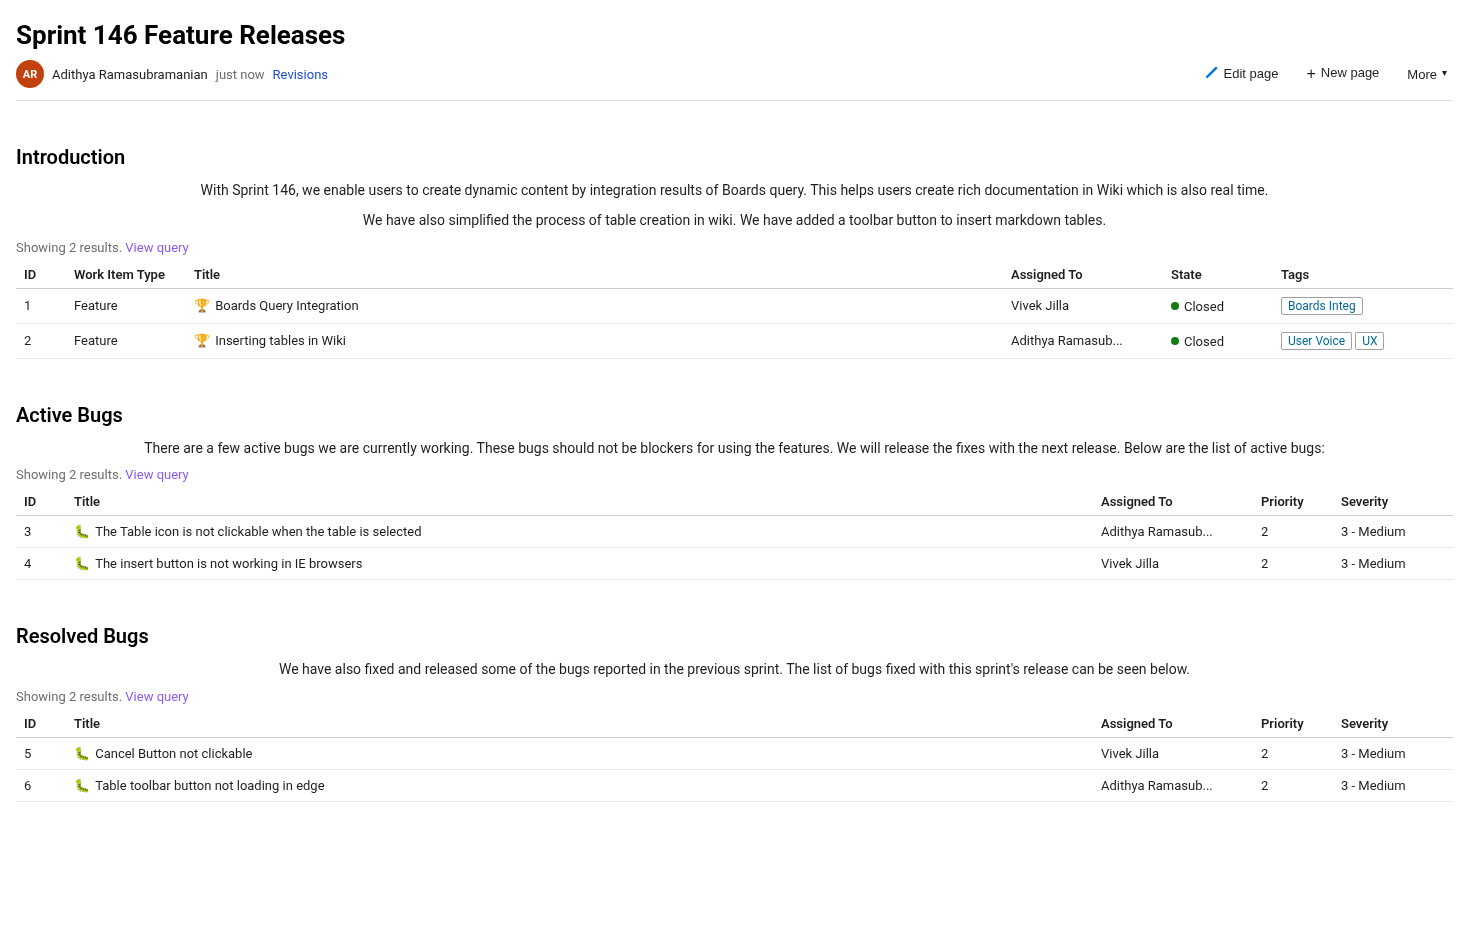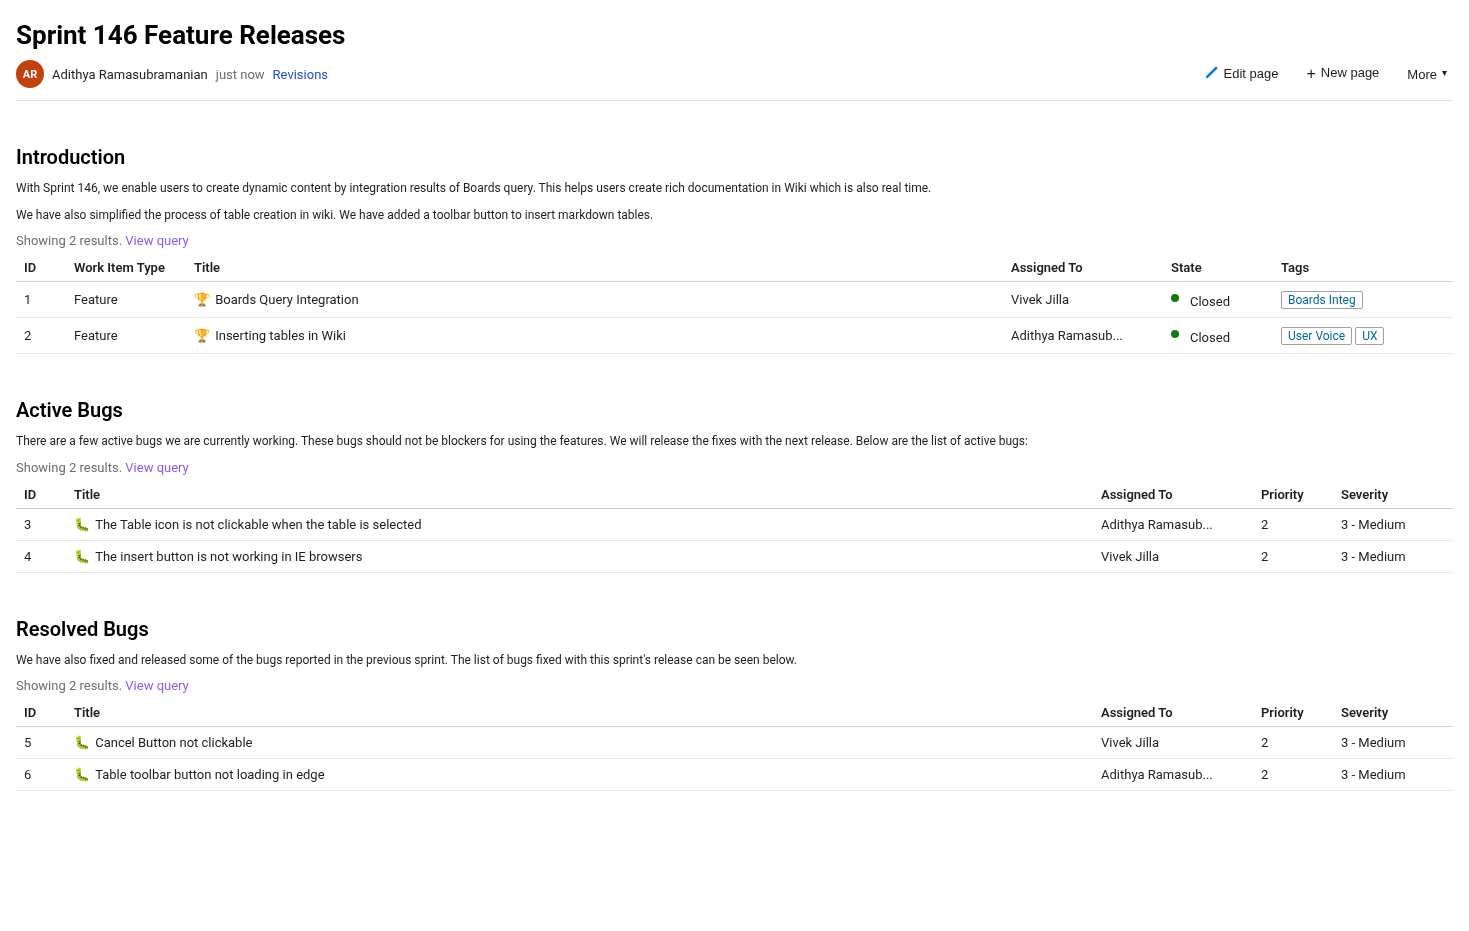--- a/index.html
+++ b/index.html
@@ -73,24 +73,25 @@
       padding: 4px 6px;
     }
     .action-btn .icon-svg { color: #0078d4; }
     .section-heading {
       font-size: 20px;
       font-weight: 600;
       margin: 44px 0 10px;
       color: #000;
     }
     .section-text {
-      font-size: 12px;
+      font-size: 14px;
       line-height: 1.6;
       color: #1f1f1f;
       margin-bottom: 8px;
+      text-align: center;
     }
     .showing-results {
       font-size: 13px;
       color: #6e6e6e;
       margin-bottom: 6px;
     }
     .view-query-link {
       color: #8b5cf6;
       text-decoration: none;
       cursor: pointer;
@@ -121,22 +122,22 @@
     .col-id { width: 50px; }
     .col-type { width: 120px; }
     .col-title { }
     .col-assigned { width: 160px; }
     .col-state { width: 110px; }
     .col-tags { width: 180px; }
     .col-priority { width: 80px; }
     .col-severity { width: 120px; }
     .state-badge {
       display: inline-flex;
-      align-items: flex-start;
-      gap: 11px;
+      align-items: center;
+      gap: 5px;
     }
     .state-dot {
       width: 8px;
       height: 8px;
       border-radius: 50%;
       display: inline-block;
     }
     .state-dot.closed { background: #107c10; }
     .tag-badge {
       display: inline-block;

